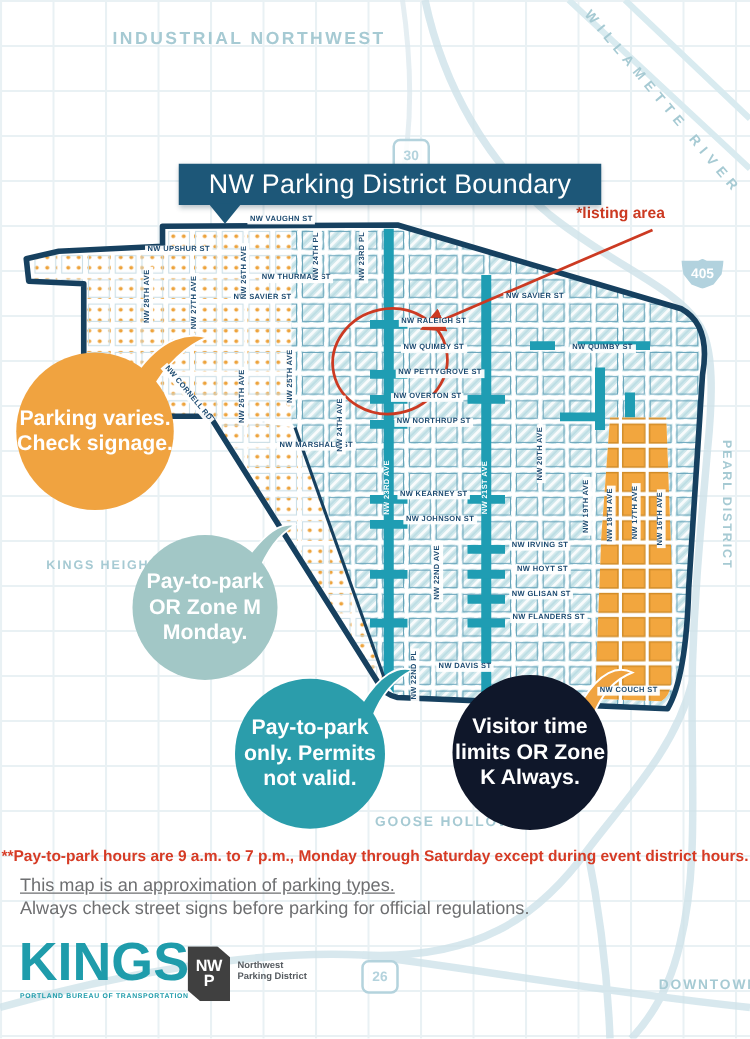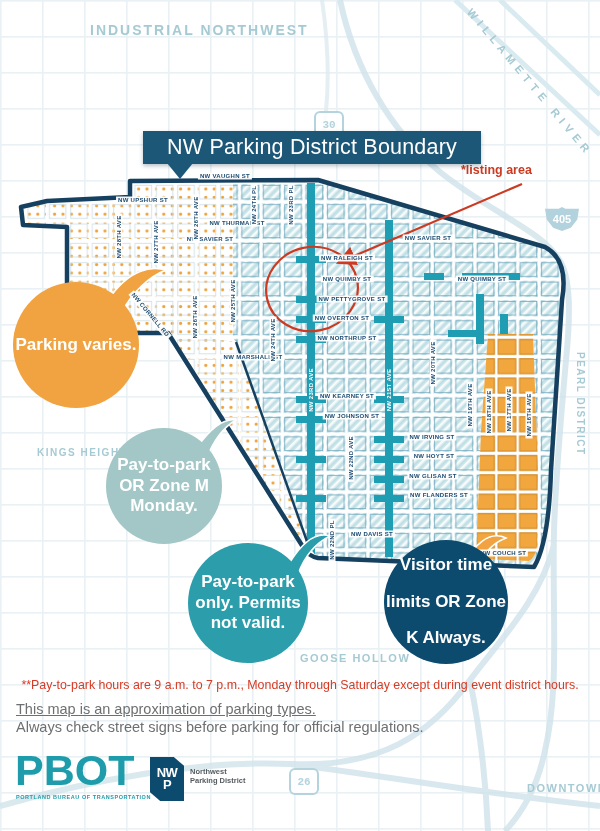--- a/index.html
+++ b/index.html
@@ -17,38 +17,38 @@
           color:#1c4a70;font-size:6px;font-weight:bold;letter-spacing:.3px;line-height:7px;
           padding:0 2px;white-space:nowrap;z-index:20;}
   .street-label.onteal{background:transparent;color:#ffffff;}
   
   .region-label{position:absolute;color:#a6cad3;font-weight:bold;white-space:nowrap;
           transform-origin:left top;z-index:6;}
   
   .shield{position:absolute;display:flex;align-items:center;justify-content:center;
           font-weight:bold;z-index:7;}
   .shield.state{width:26px;height:23px;border:2.5px solid #b4d3dd;border-radius:6px;
-          color:#b4d3dd;font-size:11px;background:rgba(255,255,255,.85);font-family:Liberation Mono, monospace;}
+          color:#b4d3dd;font-size:11px;background:rgba(255,255,255,.85);}
   .shield.interstate{width:34px;height:24px;background:#b2d2de;color:#ffffff;font-size:11px;
           clip-path:polygon(50% 0,60% 7%,100% 7%,95% 52%,76% 86%,50% 100%,24% 86%,5% 52%,0 7%,40% 7%);}
   
   .listing-label{position:absolute;left:461px;top:163px;color:#cc3a22;font-weight:bold;font-size:12.5px;z-index:25;}
   
   .bubble{position:absolute;border-radius:50%;display:flex;flex-direction:column;align-items:center;
           justify-content:center;text-align:center;z-index:40;}
   .bubble span{color:#ffffff;font-weight:bold;font-size:17px;line-height:20.5px;white-space:nowrap;}
   
   .pay-note{position:absolute;left:0;top:678px;width:100%;text-align:center;color:#d63b25;
-          font-weight:normal;font-size:12.4px;z-index:45;}
+          font-weight:bold;font-size:12.4px;z-index:45;}
   .disclaimer{position:absolute;left:16px;color:#6e6f71;font-size:14.5px;z-index:45;}
   .pbot-word{position:absolute;left:15px;top:749px;color:#1f9cab;font-weight:bold;font-size:43px;
           line-height:42px;letter-spacing:0px;z-index:45;}
   .pbot-tag{position:absolute;left:16px;top:794px;color:#1f9cab;font-weight:bold;font-size:5.5px;
           letter-spacing:.55px;z-index:45;}
-  .nwp-mark{position:absolute;left:150px;top:757px;width:34px;height:44px;background:#0c4a6e;
+  .nwp-mark{position:absolute;left:150px;top:757px;width:34px;height:44px;background:#404040;
           clip-path:polygon(0 0,70% 0,100% 20%,100% 100%,30% 100%,0 80%);
           display:flex;flex-direction:column;align-items:center;justify-content:center;z-index:45;}
   .nwp-mark b{color:#ffffff;font-size:13px;line-height:12px;letter-spacing:-.5px;}
   .nwp-name{position:absolute;left:190px;top:767px;color:#565b60;font-weight:bold;font-size:7.5px;
           line-height:9px;z-index:45;}
 </style>
 </head>
 <body>
 
 <div id="stage">
@@ -222,43 +222,44 @@
       <span class="street-label" style="left: 433px; top: 363px; transform: translate(-50%, -50%) rotate(-90deg);">NW 20TH AVE</span>
       <span class="street-label" style="left: 470px; top: 405px; transform: translate(-50%, -50%) rotate(-90deg);">NW 19TH AVE</span>
       <span class="street-label" style="left: 489px; top: 412px; transform: translate(-50%, -50%) rotate(-90deg);">NW 18TH AVE</span>
       <span class="street-label" style="left: 509px; top: 410px; transform: translate(-50%, -50%) rotate(-90deg);">NW 17TH AVE</span>
       <span class="street-label" style="left: 529px; top: 415px; transform: translate(-50%, -50%) rotate(-90deg);">NW 16TH AVE</span>
       <span class="street-label" style="left: 150px; top: 315px; transform: translate(-50%, -50%) rotate(50deg);">NW CORNELL RD</span>
     </div>
   <div id="callout-layer">
       <div class="bubble" style="left: 13px; top: 282px; width: 126px; height: 126px; background: rgb(240, 163, 64);">
         <span>Parking varies.</span>
+        <span>Check signage.</span>
       </div>
       <div class="bubble" style="left: 106px; top: 428px; width: 116px; height: 116px; background: rgb(162, 199, 198);">
         <span>Pay-to-park</span>
         <span>OR Zone M</span>
         <span>Monday.</span>
       </div>
       <div class="bubble" style="left: 188px; top: 543px; width: 120px; height: 120px; background: rgb(43, 157, 171);">
         <span>Pay-to-park</span>
         <span>only. Permits</span>
         <span>not valid.</span>
       </div>
-      <div class="bubble" style="left: 384px; top: 540px; width: 124px; height: 124px; background: #0c4a6e; gap: 16px;">
+      <div class="bubble" style="left: 362px; top: 540px; width: 124px; height: 124px; background: #0f172a;">
         <span>Visitor time</span>
         <span>limits OR Zone</span>
         <span>K Always.</span>
       </div>
     </div>
 
   <div class="pay-note">**Pay-to-park hours are 9 a.m. to 7 p.m., Monday through Saturday except during event district hours.</div>
   <div class="disclaimer" style="top:701px;text-decoration:underline;">This map is an approximation of parking types.</div>
   <div class="disclaimer" style="top:719px;">Always check street signs before parking for official regulations.</div>
 
-  <div class="pbot-word">PBOT</div>
+  <div class="pbot-word">KINGS</div>
   <div class="pbot-tag">PORTLAND BUREAU OF TRANSPORTATION</div>
   <div class="nwp-mark">
     <b>NW</b>
     <b>P</b>
   </div>
   <div class="nwp-name">
     <div>Northwest</div>
     <div>Parking District</div>
   </div>
 </div>

